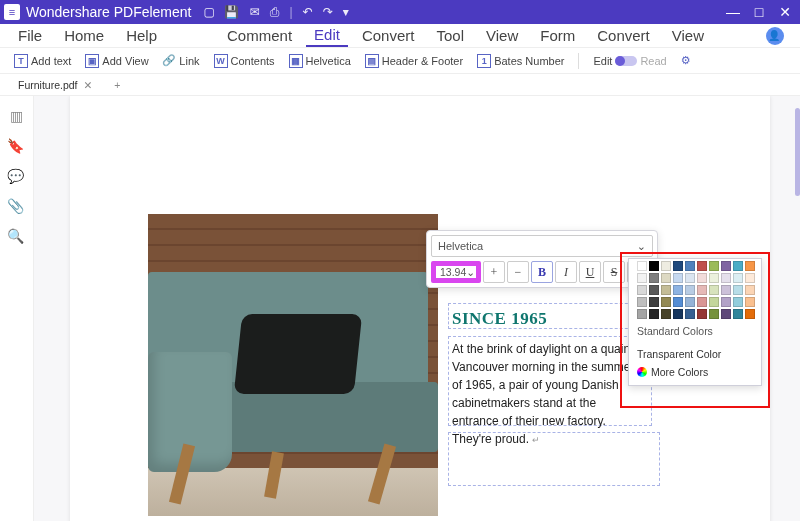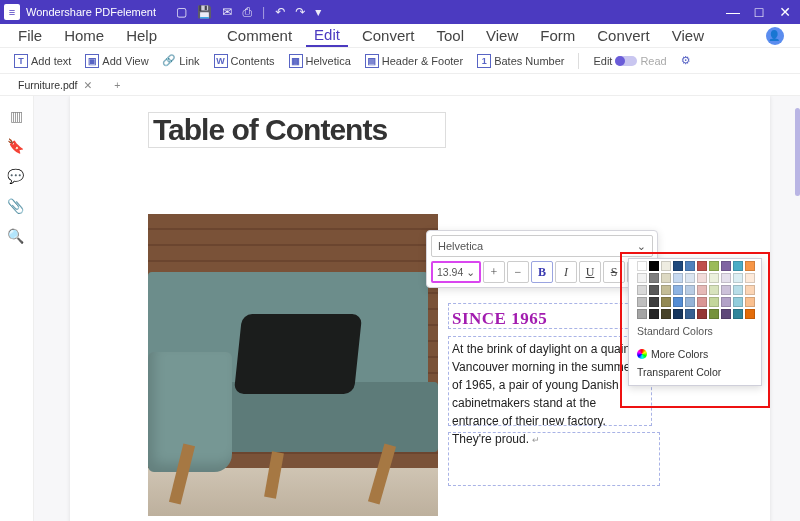--- a/index.html
+++ b/index.html
@@ -1,19 +1,19 @@
 <!DOCTYPE html>
 <html><head>
 <meta charset="utf-8">
 <style>
 *{box-sizing:border-box;margin:0;padding:0;font-family:"Segoe UI",Arial,sans-serif}
 body{width:800px;height:521px;overflow:hidden;background:#fff;position:relative;font-size:11px;color:#333}
 .titlebar{height:24px;background:#4b3ac0;display:flex;align-items:center;color:#fff;padding:0 4px}
 .titlebar .logo{width:16px;height:16px;background:#fff;color:#4b3ac0;display:flex;align-items:center;justify-content:center;font-weight:bold;font-size:11px;border-radius:2px;margin-right:6px}
-.titlebar .title{font-size:11px;margin-right:20px}
+.titlebar .title{font-size:14px;margin-right:12px}
 .tb-icons{display:flex;gap:10px;align-items:center}
 .tb-icons span{opacity:.9;cursor:pointer;font-size:12px}
 .spacer{flex:1}
 .win-controls{display:flex;gap:4px}
 .win-controls span{width:22px;text-align:center;cursor:pointer;font-size:14px}
 .menubar{height:24px;display:flex;align-items:center;padding:0 10px;gap:6px;border-bottom:1px solid #eee}
 .menubar .m{padding:2px 8px;cursor:pointer;color:#444;font-size:15px}
 .menubar .m.active{color:#4b3ac0;border-bottom:2px solid #4b3ac0}
 .user-badge{width:18px;height:18px;border-radius:50%;background:#5b8def;color:#fff;display:flex;align-items:center;justify-content:center;font-size:10px;margin-left:auto;margin-right:6px}
 .toolbar{height:26px;display:flex;align-items:center;padding:0 10px;gap:6px;border-bottom:1px solid #eee}
@@ -38,33 +38,33 @@
  repeating-linear-gradient(90deg,transparent 0 60px,#5a3a27 60px 62px)}
 .photo .floor{position:absolute;left:0;right:0;bottom:0;height:48px;background:linear-gradient(#cfc4b3,#bdb09d)}
 .photo .sofa-back{position:absolute;left:0;top:58px;width:280px;height:130px;background:#6c8d8b;border-radius:4px}
 .photo .sofa-seat{position:absolute;left:0;top:168px;width:290px;height:70px;background:#5d7b79;border-radius:4px}
 .photo .arm{position:absolute;left:0;top:138px;width:84px;height:120px;background:#769794;border-radius:6px 6px 18px 6px;box-shadow:inset 6px -8px 12px rgba(0,0,0,.15)}
 .photo .pillow{position:absolute;left:90px;top:100px;width:120px;height:80px;background:#1b1d1c;border-radius:10px;transform:skewX(-6deg)}
 .photo .leg{position:absolute;bottom:12px;width:12px;height:60px;background:#a67843;transform:rotate(14deg)}
 .photo .leg.l1{left:28px}
 .photo .leg.l2{left:120px;transform:rotate(10deg);height:46px;bottom:18px}
 .photo .leg.l3{left:228px;transform:rotate(16deg)}
-.since{position:absolute;left:382px;top:213px;font-family:Georgia,serif;font-weight:bold;font-size:17px;color:#a21caf;letter-spacing:.5px}
+.since{position:absolute;left:382px;top:213px;font-family:Georgia,serif;font-weight:bold;font-size:17px;color:#0f766e;letter-spacing:.5px}
 .since-box{position:absolute;left:378px;top:207px;width:200px;height:26px;border:1px dashed #a9b3e6}
 .body1{position:absolute;left:382px;top:244px;width:190px;font-family:Georgia,'Times New Roman',serif;font-size:12px;line-height:1.5;color:#222}
 .body1-box{position:absolute;left:378px;top:240px;width:204px;height:90px;border:1px dashed #a9b3e6}
 .body2{position:absolute;left:382px;top:340px;width:200px;font-family:Georgia,'Times New Roman',serif;font-size:12px;line-height:1.5;color:#222}
 .body2-box{position:absolute;left:378px;top:336px;width:212px;height:54px;border:1px dashed #a9b3e6}
 .ret{font-family:Arial;color:#999;font-size:9px}
 .scrollthumb{position:absolute;right:0;top:12px;width:5px;height:88px;background:#b9b5e4;border-radius:3px}
 
 .fmtbar{position:absolute;left:426px;top:230px;width:232px;background:#fff;border:1px solid #d5d5dc;border-radius:4px;box-shadow:0 2px 8px rgba(0,0,0,.12);padding:4px}
 .fmtbar .row{display:flex;align-items:center;gap:2px}
 .fontsel{flex:1;height:22px;border:1px solid #ccc;border-radius:2px;display:flex;align-items:center;padding:0 6px;color:#555;font-size:11px;justify-content:space-between}
-.sizesel{width:50px;height:22px;border:2px solid #d946ef;border-radius:2px;display:flex;align-items:center;padding:0 4px;color:#555;font-size:10.5px;justify-content:space-between}
+.sizesel{width:50px;height:22px;border:5px solid #d946ef;border-radius:2px;display:flex;align-items:center;padding:0 4px;color:#555;font-size:10.5px;justify-content:space-between}
 .fbtn{width:22px;height:22px;border:1px solid #ccc;border-radius:2px;display:flex;align-items:center;justify-content:center;font-size:12px;cursor:pointer;color:#444;font-family:'Times New Roman',serif}
 .fbtn.b{font-weight:bold;border-color:#9aa4e0;color:#3a3ab0}
 .swatch{width:14px;height:14px;background:#e11;margin-left:2px;border:1px solid #ccc}
 .colorpop{position:absolute;left:628px;top:258px;width:134px;border:1px solid #cfcfda;background:#fff;box-shadow:0 2px 8px rgba(0,0,0,.15);font-size:10.5px;padding-bottom:4px}
 .redframe{position:absolute;left:620px;top:252px;width:150px;height:156px;border:2px solid #e11;pointer-events:none}
 .colorpop .sect{padding:4px 8px 2px;color:#555}
 .colorpop .grid{display:grid;grid-template-columns:repeat(10,10px);gap:2px;padding:2px 8px}
 .colorpop .grid .c{width:10px;height:10px;border:1px solid rgba(0,0,0,.15)}
 .colorpop .row2{display:grid;grid-template-columns:repeat(10,10px);gap:2px;padding:2px 8px 4px}
 .colorpop .link{padding:3px 8px;cursor:pointer;color:#333;display:flex;align-items:center;gap:4px}
@@ -163,23 +163,20 @@
 <div class="workspace">
   <div class="sidebar">
     <span>▥</span>
     <span>🔖</span>
     <span>💬</span>
     <span>📎</span>
     <span>🔍</span>
   </div>
   <div class="canvas">
     <div class="page">
-      <div class="heading">
-        <span>Table of Contents</span>
-      </div>
       <div class="photo">
         <div class="wall"></div>
           <div class="floor"></div>
         <div class="sofa-back"></div>
           <div class="sofa-seat"></div>
         <div class="pillow"></div>
           <div class="arm"></div>
         <div class="leg l1"></div>
           <div class="leg l2"></div>
           <div class="leg l3"></div>
@@ -279,20 +276,20 @@
       <div class="c" style="background: rgb(255, 192, 0);"></div>
       <div class="c" style="background: rgb(255, 255, 0);"></div>
       <div class="c" style="background: rgb(146, 208, 80);"></div>
       <div class="c" style="background: rgb(0, 176, 80);"></div>
       <div class="c" style="background: rgb(0, 176, 240);"></div>
       <div class="c" style="background: rgb(0, 112, 192);"></div>
       <div class="c" style="background: rgb(0, 32, 96);"></div>
       <div class="c" style="background: rgb(112, 48, 160);"></div>
     </div>
   <div class="link">
+      <span>Transparent Color</span>
+    </div>
+  <div class="link">
       <span class="wheel"></span>
       <span>More Colors</span>
     </div>
-  <div class="link">
-      <span>Transparent Color</span>
-    </div>
 </div>
 <div class="redframe"></div>
 
 </body></html>

